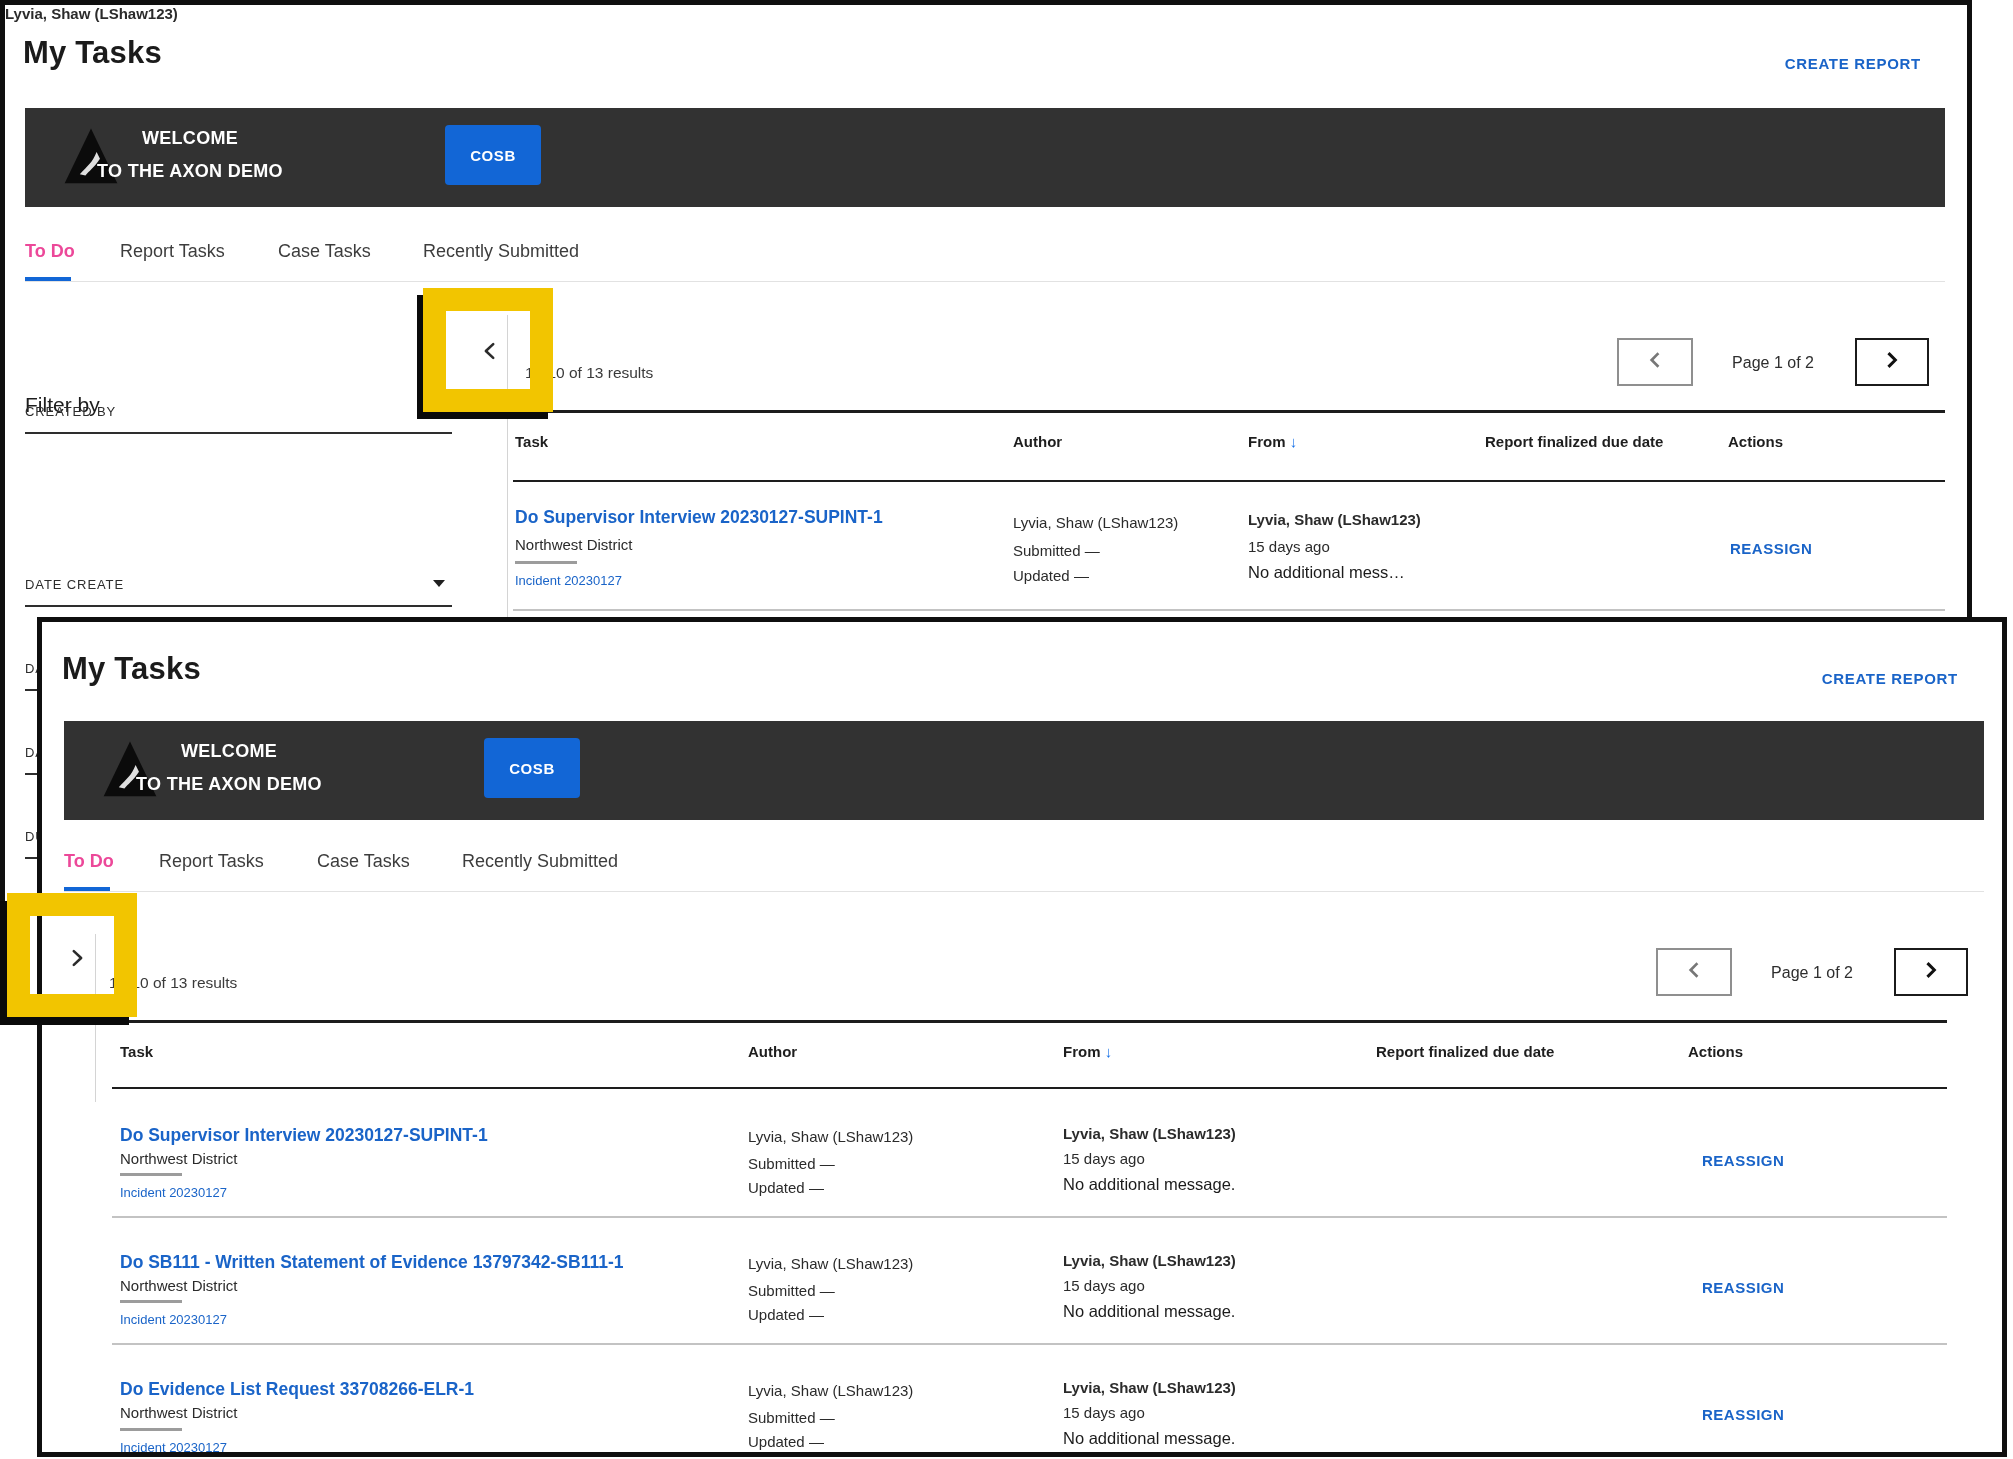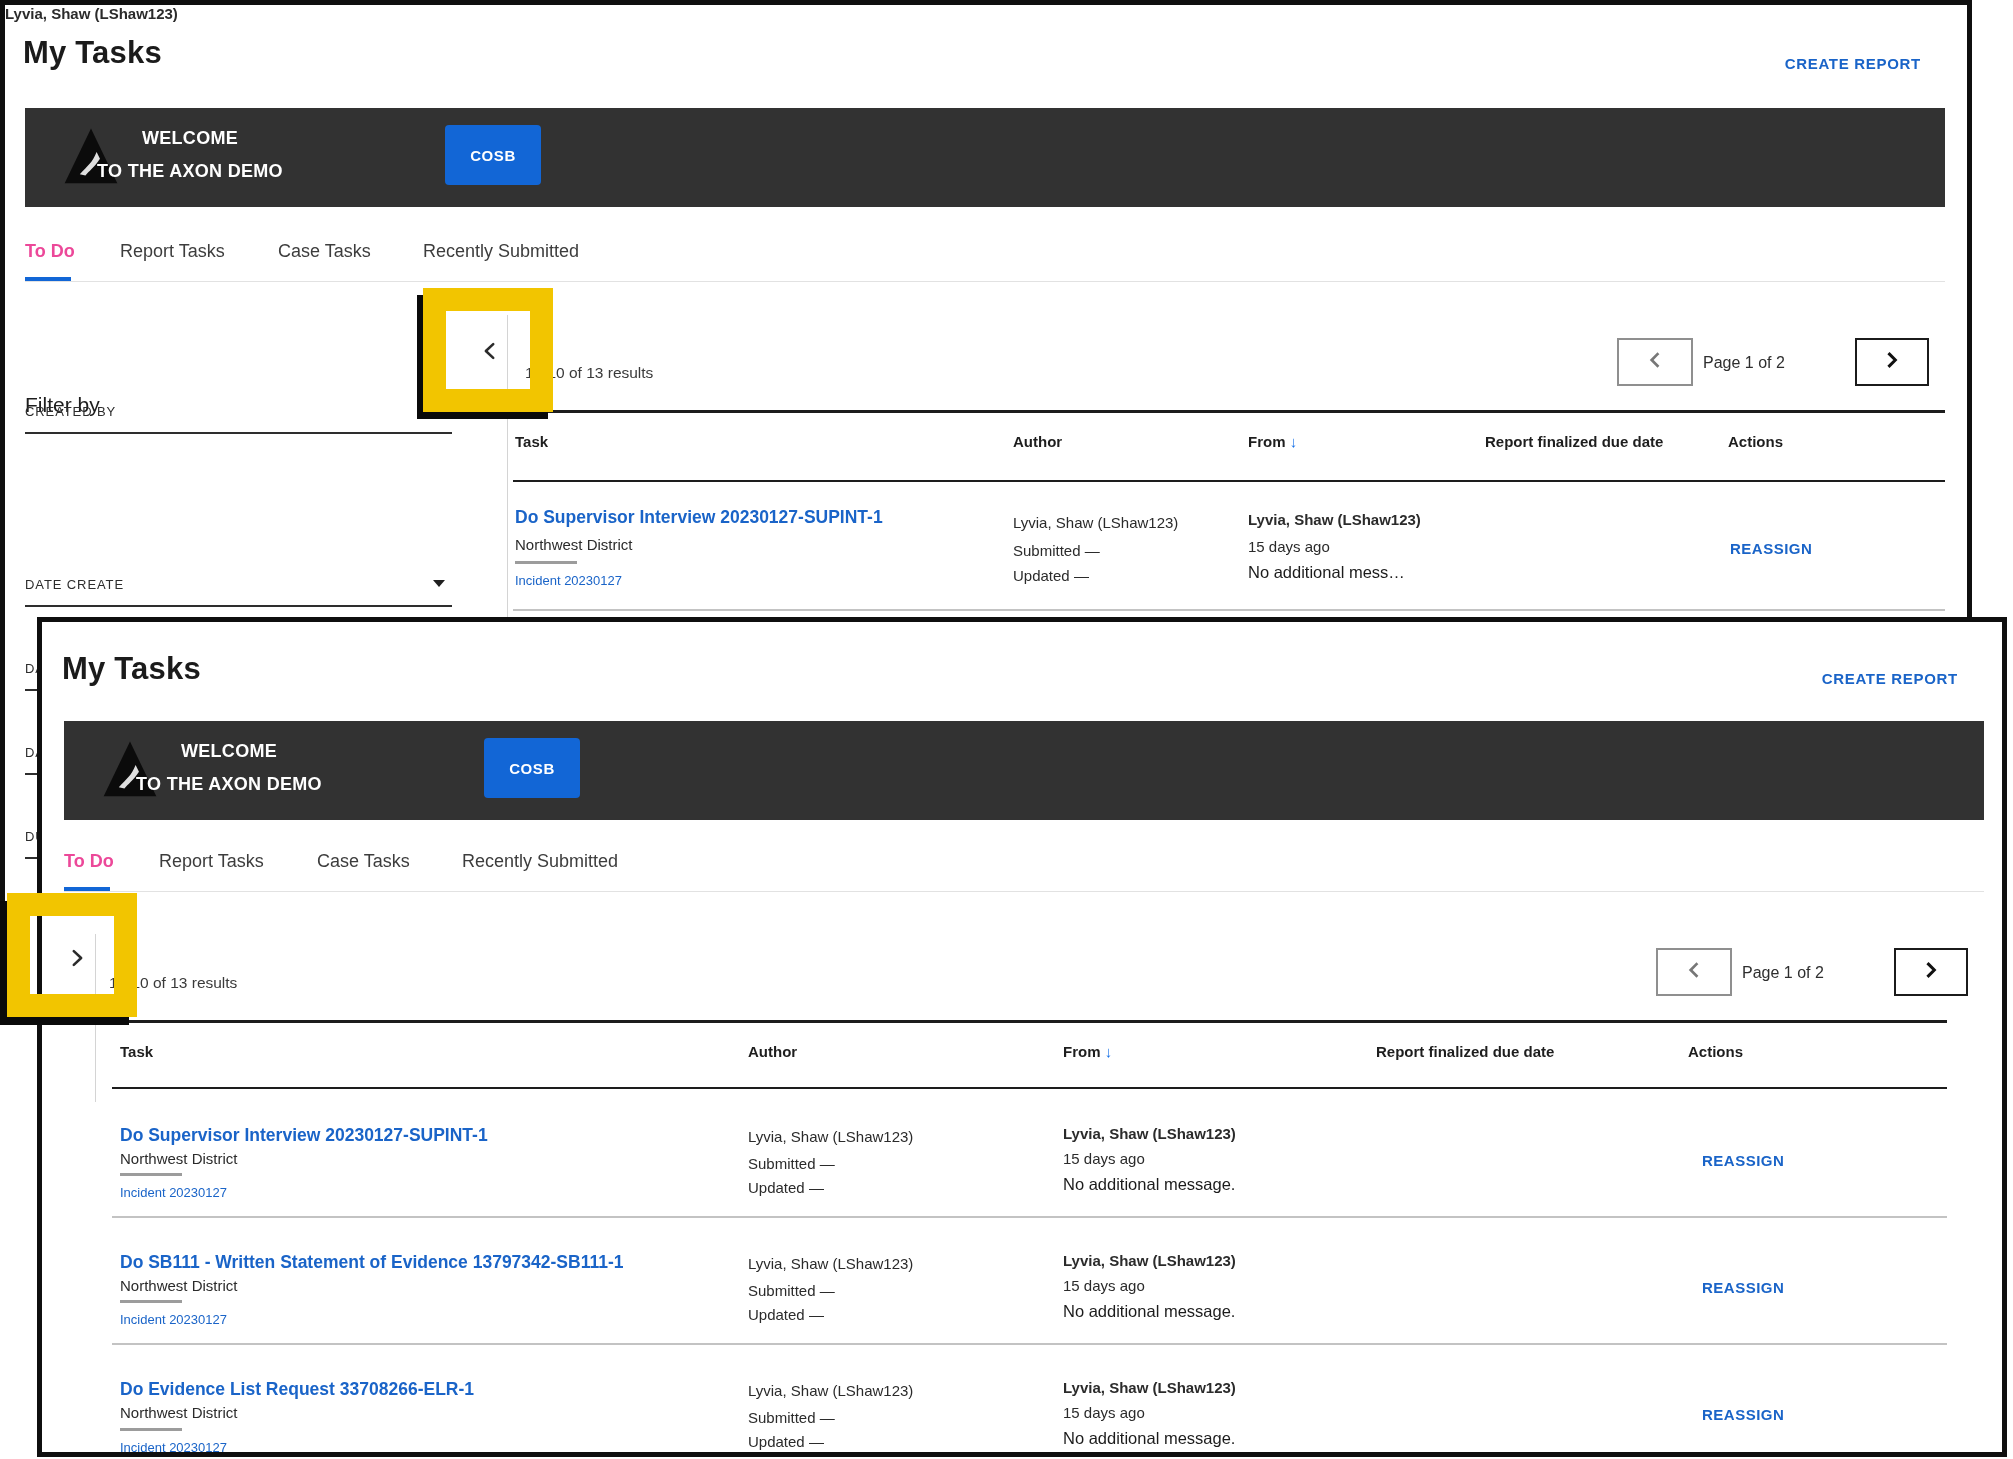--- a/index.html
+++ b/index.html
@@ -14,21 +14,21 @@
   .cosb{background:#1266d6;color:#fff;font-weight:bold;font-size:15px;letter-spacing:.6px;border-radius:4px;display:flex;align-items:center;justify-content:center;cursor:pointer;}
   .tab{font-size:18px;color:#3d3d3d;cursor:pointer;white-space:nowrap;}
   .tab.active{font-weight:bold;color:#ec4899;}
   .tab-underline{background:#1266d6;height:5px;}
   .tabbar-line{background:#e2e2e2;height:1px;}
   .fheading{font-size:21px;font-weight:normal;color:#1d1d1d;}
   .flabel{font-size:13px;font-weight:normal;letter-spacing:.9px;color:#2d2d2d;}
   .funder{height:2px;background:#2e2e2e;}
   .caret{width:0;height:0;border-left:6px solid transparent;border-right:6px solid transparent;border-top:7px solid #1f1f1f;}
   .results{font-size:15.5px;color:#3a3a3a;white-space:nowrap;}
-  .pagelabel{font-size:16px;color:#2e2e2e;}
+  .pagelabel{font-size:16px;color:#2e2e2e;text-align:center;}
   .pbtn{border:2px solid #8f8f8f;background:#fff;display:flex;align-items:center;justify-content:center;cursor:pointer;box-sizing:border-box;}
   .pbtn.dark{border-color:#1b1b1b;}
   .hline{background:#1d1d1d;}
   .th{font-size:15px;font-weight:bold;color:#1e1e1e;white-space:nowrap;}
   .tasklink{font-size:17.5px;font-weight:bold;color:#1a64c8;cursor:pointer;white-space:nowrap;}
   .body15{font-size:15px;color:#2b2b2b;white-space:nowrap;}
   .msg{font-size:16.5px;color:#1c1c1c;white-space:nowrap;}
   .minidiv{height:3px;background:#9c9c9c;}
   .rowdiv{height:2px;background:#c3c3c3;}
   .reassign{font-size:15px;font-weight:bold;color:#1a64c8;letter-spacing:.5px;cursor:pointer;}

